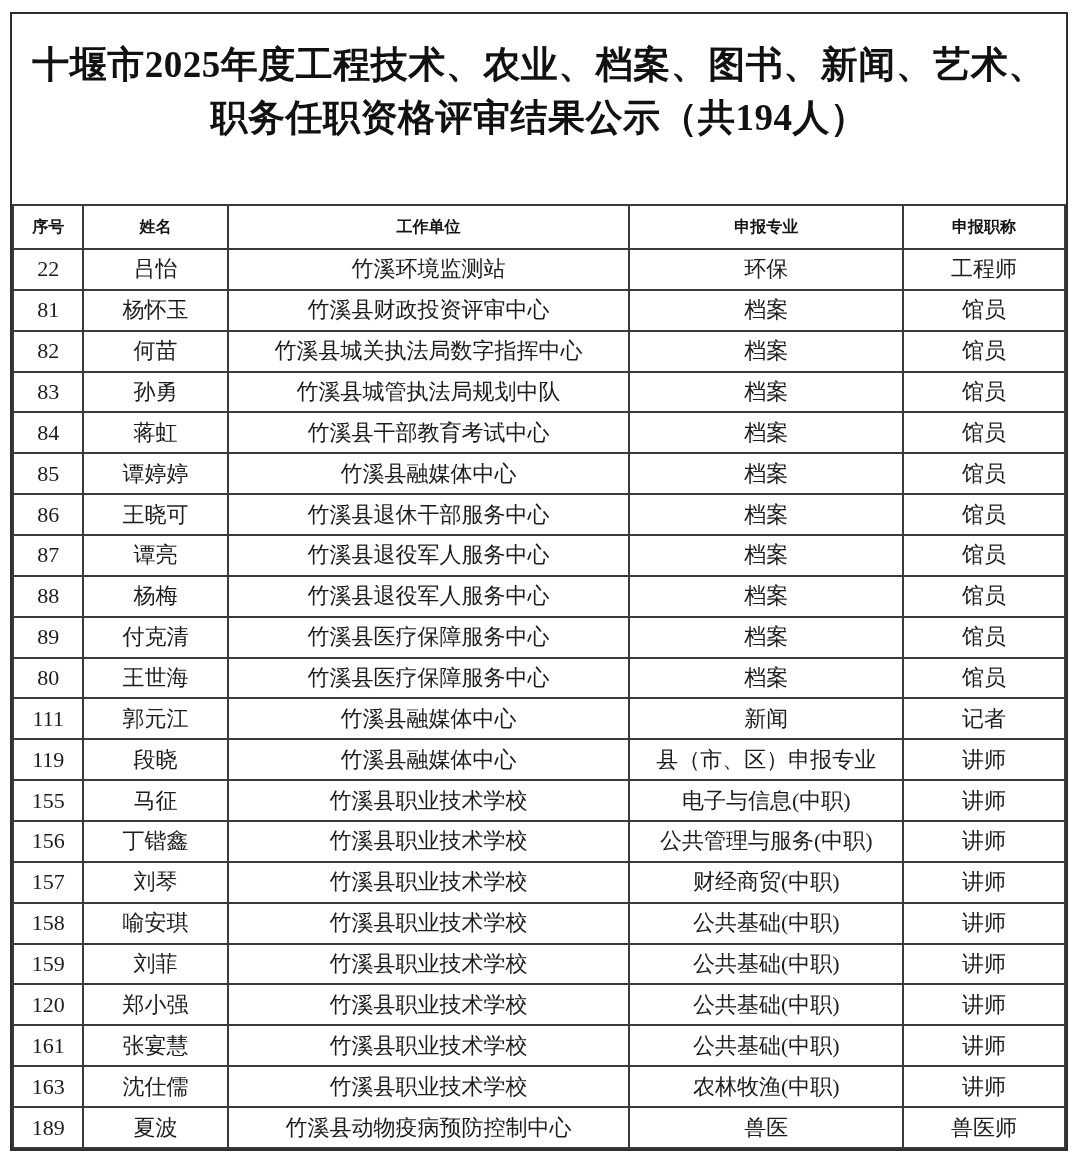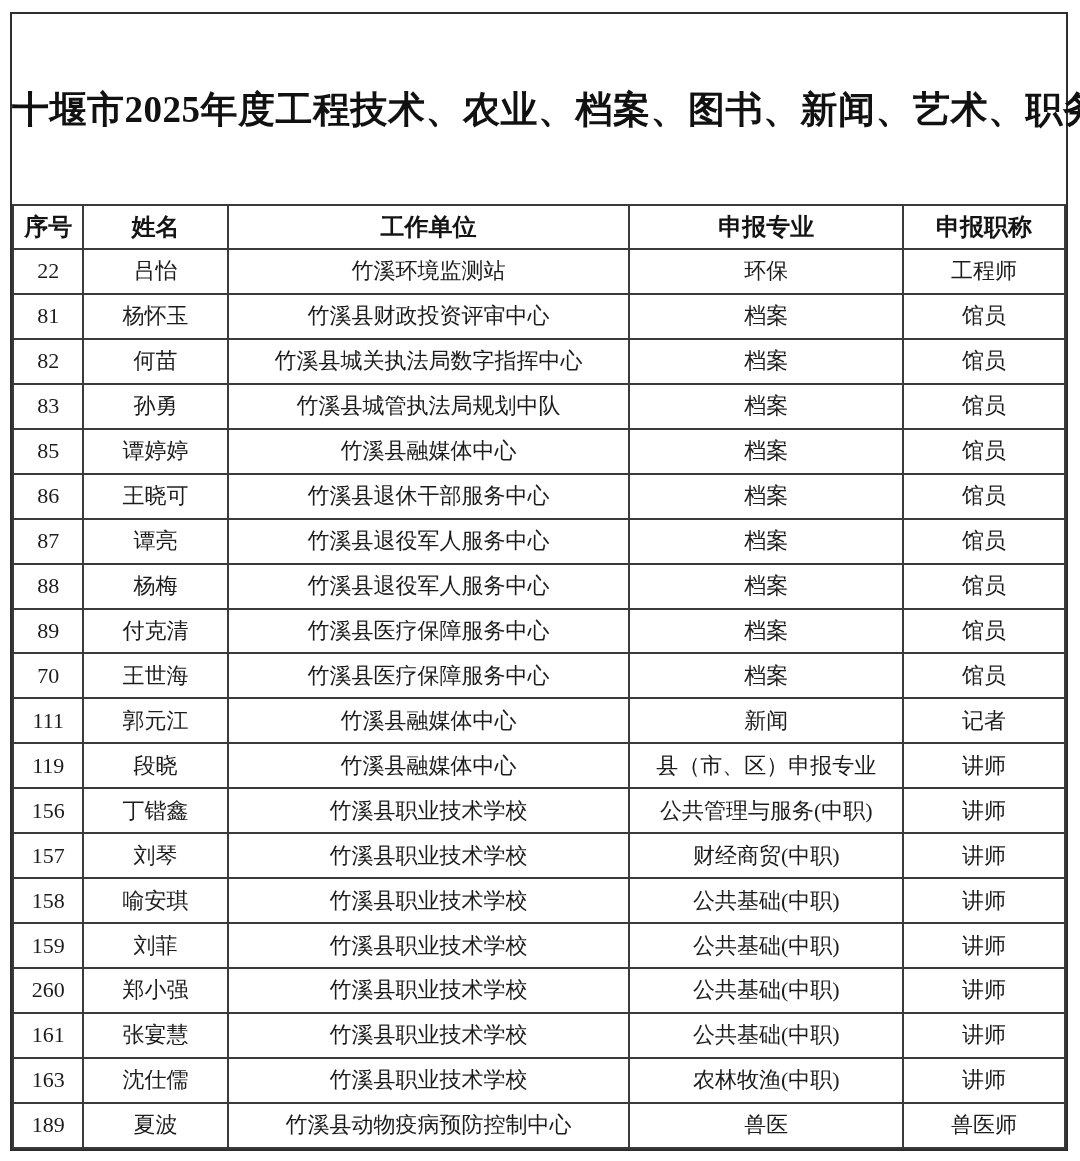--- a/index.html
+++ b/index.html
@@ -18,22 +18,23 @@
     top: 12px;
     width: 1058px;
     height: 1139px;
     box-sizing: border-box;
     border: 2px solid #2e2e2e;
     background: #ffffff;
   }
   .title-block {
     height: 190px;
     box-sizing: border-box;
+    padding-top: 24px;
     display: flex;
-    flex-direction: row;
+    flex-direction: column;
     justify-content: flex-start;
     align-items: center;
   }
   .title-line {
     font-size: 37px;
     font-weight: bold;
     line-height: 53px;
     white-space: nowrap;
     letter-spacing: 0.5px;
     color: #111111;
@@ -48,21 +49,21 @@
   table.results th,
   table.results td {
     border: 2px solid #3a3a3a;
     text-align: center;
     vertical-align: middle;
     padding: 0 2px;
     overflow: hidden;
     white-space: nowrap;
   }
   table.results th {
-    font-size: 24px;
+    font-size: 16px;
     font-weight: bold;
     height: 42px;
     color: #141414;
   }
   table.results td {
     font-size: 22px;
     font-weight: normal;
     color: #1c1c1c;
   }
   col.c-index   { width: 6.7%; }
@@ -120,20 +121,27 @@
           <td>馆员</td>
         </tr>
         <tr>
           <td>83</td>
           <td>孙勇</td>
           <td>竹溪县城管执法局规划中队</td>
           <td>档案</td>
           <td>馆员</td>
         </tr>
         <tr>
+          <td>84</td>
+          <td>蒋虹</td>
+          <td>竹溪县干部教育考试中心</td>
+          <td>档案</td>
+          <td>馆员</td>
+        </tr>
+        <tr>
           <td>85</td>
           <td>谭婷婷</td>
           <td>竹溪县融媒体中心</td>
           <td>档案</td>
           <td>馆员</td>
         </tr>
         <tr>
           <td>86</td>
           <td>王晓可</td>
           <td>竹溪县退休干部服务中心</td>
@@ -155,41 +163,48 @@
           <td>馆员</td>
         </tr>
         <tr>
           <td>89</td>
           <td>付克清</td>
           <td>竹溪县医疗保障服务中心</td>
           <td>档案</td>
           <td>馆员</td>
         </tr>
         <tr>
-          <td>70</td>
+          <td>80</td>
           <td>王世海</td>
           <td>竹溪县医疗保障服务中心</td>
           <td>档案</td>
           <td>馆员</td>
         </tr>
         <tr>
           <td>111</td>
           <td>郭元江</td>
           <td>竹溪县融媒体中心</td>
           <td>新闻</td>
           <td>记者</td>
         </tr>
         <tr>
           <td>119</td>
           <td>段晓</td>
           <td>竹溪县融媒体中心</td>
           <td>县（市、区）申报专业</td>
           <td>讲师</td>
         </tr>
         <tr>
+          <td>155</td>
+          <td>马征</td>
+          <td>竹溪县职业技术学校</td>
+          <td>电子与信息(中职)</td>
+          <td>讲师</td>
+        </tr>
+        <tr>
           <td>156</td>
           <td>丁锴鑫</td>
           <td>竹溪县职业技术学校</td>
           <td>公共管理与服务(中职)</td>
           <td>讲师</td>
         </tr>
         <tr>
           <td>157</td>
           <td>刘琴</td>
           <td>竹溪县职业技术学校</td>
@@ -204,21 +219,21 @@
           <td>讲师</td>
         </tr>
         <tr>
           <td>159</td>
           <td>刘菲</td>
           <td>竹溪县职业技术学校</td>
           <td>公共基础(中职)</td>
           <td>讲师</td>
         </tr>
         <tr>
-          <td>260</td>
+          <td>120</td>
           <td>郑小强</td>
           <td>竹溪县职业技术学校</td>
           <td>公共基础(中职)</td>
           <td>讲师</td>
         </tr>
         <tr>
           <td>161</td>
           <td>张宴慧</td>
           <td>竹溪县职业技术学校</td>
           <td>公共基础(中职)</td>

